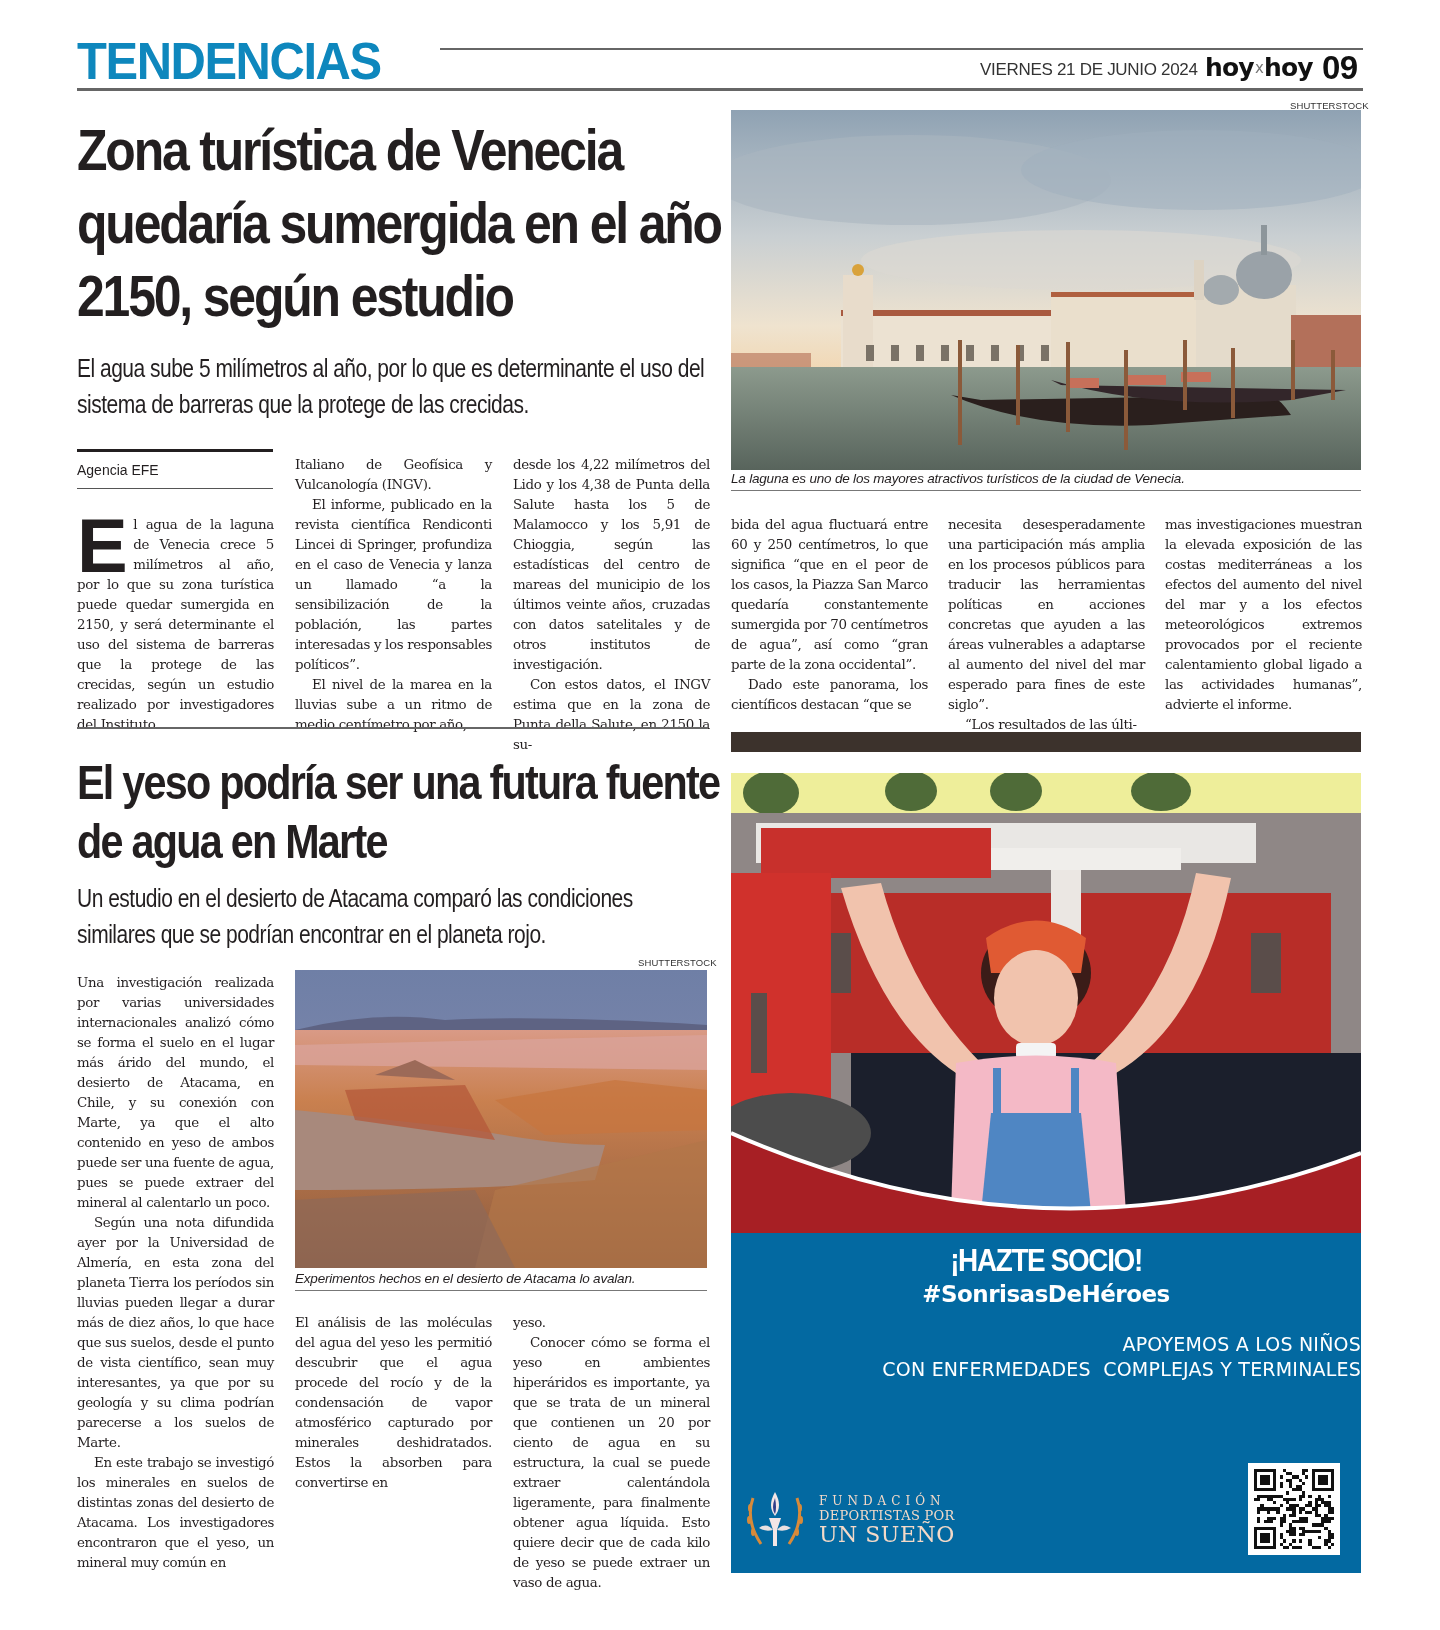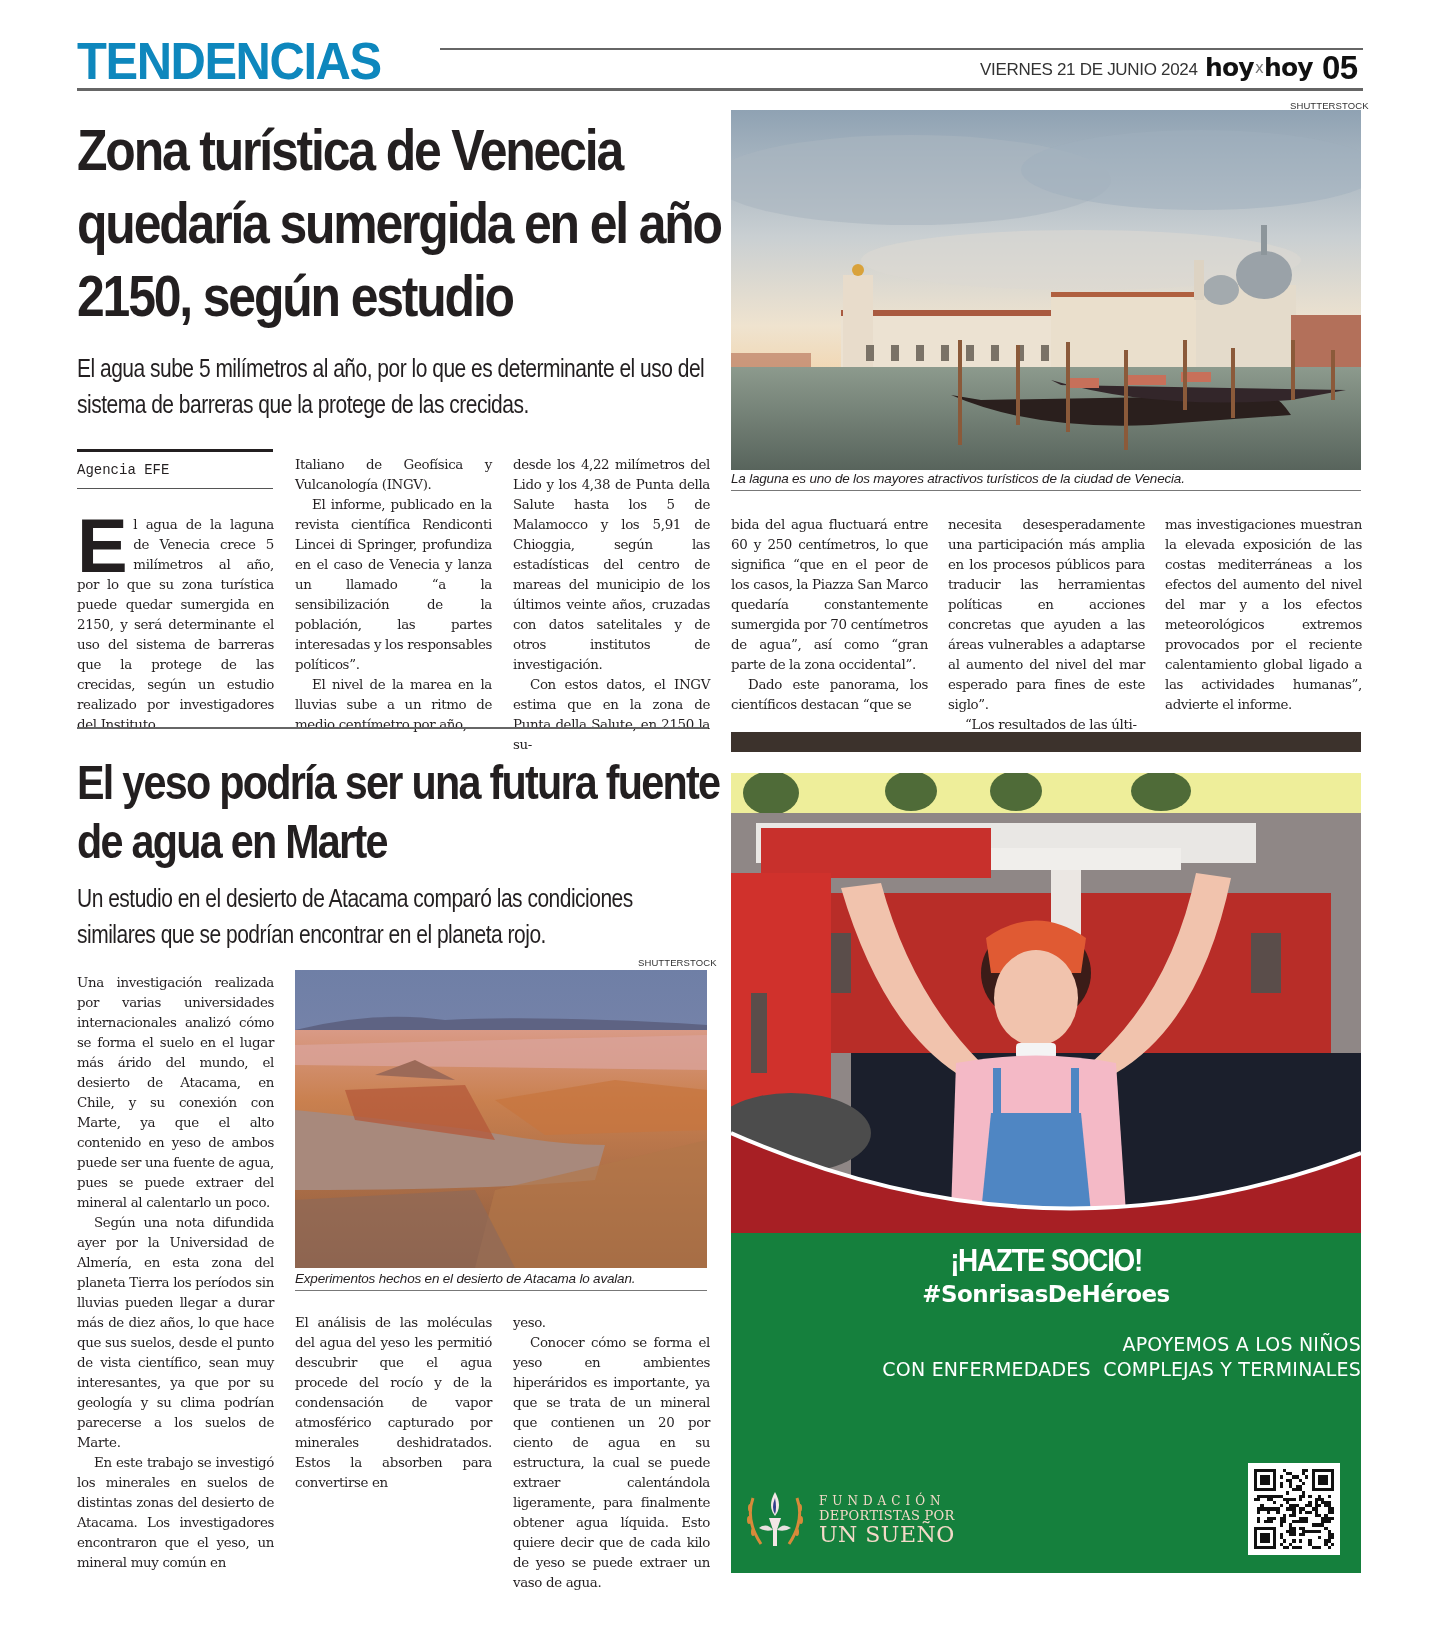--- a/index.html
+++ b/index.html
@@ -20,39 +20,39 @@
   
   .headline { position: absolute; font-family: "Liberation Sans", sans-serif; font-weight: 700; color: #231f20; letter-spacing: -2.5px; transform-origin: left top; }
   .h1 { left: 77px; top: 113px; font-size: 58px; line-height: 73px; width: 800px; transform: scaleX(0.86); }
   .h2 { left: 77px; top: 753px; font-size: 48px; line-height: 59px; width: 800px; transform: scaleX(0.86); letter-spacing: -2px; }
   .deck { position: absolute; font-family: "Liberation Sans", sans-serif; color: #231f20; transform-origin: left top; letter-spacing: -0.6px; }
   .deck1 { left: 77px; top: 350px; font-size: 25px; line-height: 36px; width: 760px; transform: scaleX(0.84); }
   .deck2 { left: 77px; top: 880px; font-size: 25px; line-height: 36px; width: 760px; transform: scaleX(0.84); }
 
   
   .byline-top { position: absolute; left: 77px; top: 449px; width: 196px; height: 3px; background: #231f20; }
-  .byline { position: absolute; left: 77px; top: 462px; font-family: Liberation Mono, monospace; font-size: 14px; color: #231f20; }
+  .byline { position: absolute; left: 77px; top: 462px; font-family: Liberation Sans, sans-serif; font-size: 14px; color: #231f20; }
   .byline-bot { position: absolute; left: 77px; top: 488px; width: 196px; height: 1px; background: #555; }
 
   
   .col { position: absolute; width: 197px; font-size: 13.4px; line-height: 20px; color: #231f20; text-align: justify; letter-spacing: -0.35px; }
   .col p { text-indent: 0; }
   .col p + p { text-indent: 17px; }
   .dropcap { float: left; font-family: "Liberation Sans", sans-serif; font-weight: 700; font-size: 76px; line-height: 58px; margin: 2px 6px 0 0; color: #231f20; height: 58px; }
 
   
   .photo { position: absolute; overflow: hidden; }
   .caption { position: absolute; font-family: "Liberation Sans", sans-serif; font-style: italic; font-size: 13.5px; color: #231f20; letter-spacing: -0.2px; }
   .cap-rule { position: absolute; height: 1px; background: #777; }
 
   .divider { position: absolute; left: 77px; top: 727px; width: 630px; height: 2px; background: #666; }
   .dark-bar { position: absolute; left: 731px; top: 732px; width: 630px; height: 20px; background: #3c322c; }
 
   
-  .ad { position: absolute; left: 731px; top: 773px; width: 630px; height: 800px; background: #15803d; overflow: hidden; }
+  .ad { position: absolute; left: 731px; top: 773px; width: 630px; height: 800px; background: #0369a1; overflow: hidden; }
   .ad-title { position: absolute; left: 0; width: 100%; top: 470px; text-align: center; font-family: "Liberation Sans", sans-serif; font-weight: 700; font-size: 31px; color: #fff; letter-spacing: -1.5px; transform: scaleX(0.9); }
   .ad-hashtag { position: absolute; left: 0; width: 100%; top: 508px; text-align: center; font-family: "DejaVu Sans", sans-serif; font-weight: 700; font-size: 23px; color: #fff; letter-spacing: -0.5px; }
   .ad-line { position: absolute; left: 0; width: 100%; text-align: right; font-family: "DejaVu Sans", sans-serif; font-size: 19px; color: #fff; letter-spacing: 0.2px; }
   .ad-url { position: absolute; left: 147px; top: 647px; width: 335px; height: 32px; background: #fff; display: flex; align-items: center; font-family: "DejaVu Sans", sans-serif; font-size: 11.5px; color: #111; }
   .ad-url .globe { width: 38px; height: 38px; border-radius: 50%; background: #fff; border: 3px solid #111; margin-left: -4px; margin-right: 4px; display: flex; align-items: center; justify-content: center; flex-shrink: 0; }
   .ad-url b { font-weight: 700; }
   .qr { position: absolute; left: 517px; top: 690px; width: 92px; height: 92px; background: #fff; padding: 6px; }
   .logo-wrap { position: absolute; left: 12px; top: 715px; display: flex; align-items: center; }
   .logo-text { margin-left: 12px; font-family: "DejaVu Serif", serif; color: #f3d9c8; line-height: 1; }
   .logo-text .l1 { font-size: 12px; letter-spacing: 5px; }
@@ -60,21 +60,21 @@
   .logo-text .l3 { font-size: 22px; margin-top: 2px; letter-spacing: 0.5px; }
 </style>
 </head>
 <body>
 
 <div class="section-title">TENDENCIAS</div>
 <div class="rule-top"></div>
 <div class="rule-mid"></div>
 <div class="header-date">VIERNES 21 DE JUNIO 2024</div>
 <div class="brand"><span>hoy</span><span class="x">x</span><span>hoy</span></div>
-<div class="page-num">05</div>
+<div class="page-num">09</div>
 
 <h1 class="headline h1">Zona turística de Venecia quedaría sumergida en el año 2150, según estudio</h1>
 <div class="deck deck1">El agua sube 5 milímetros al año, por lo que es determinante el uso del sistema de barreras que la protege de las crecidas.</div>
 
 <div class="credit" style="left:1290px; top:100px;">SHUTTERSTOCK</div>
 <div class="photo" style="left:731px; top:110px; width:630px; height:360px;">
   <svg width="630" height="360" viewBox="0 0 630 360" preserveAspectRatio="none">
     <defs>
       <linearGradient id="vsky" x1="0" y1="0" x2="0" y2="1">
         <stop offset="0" stop-color="#8fa2b3"></stop>

